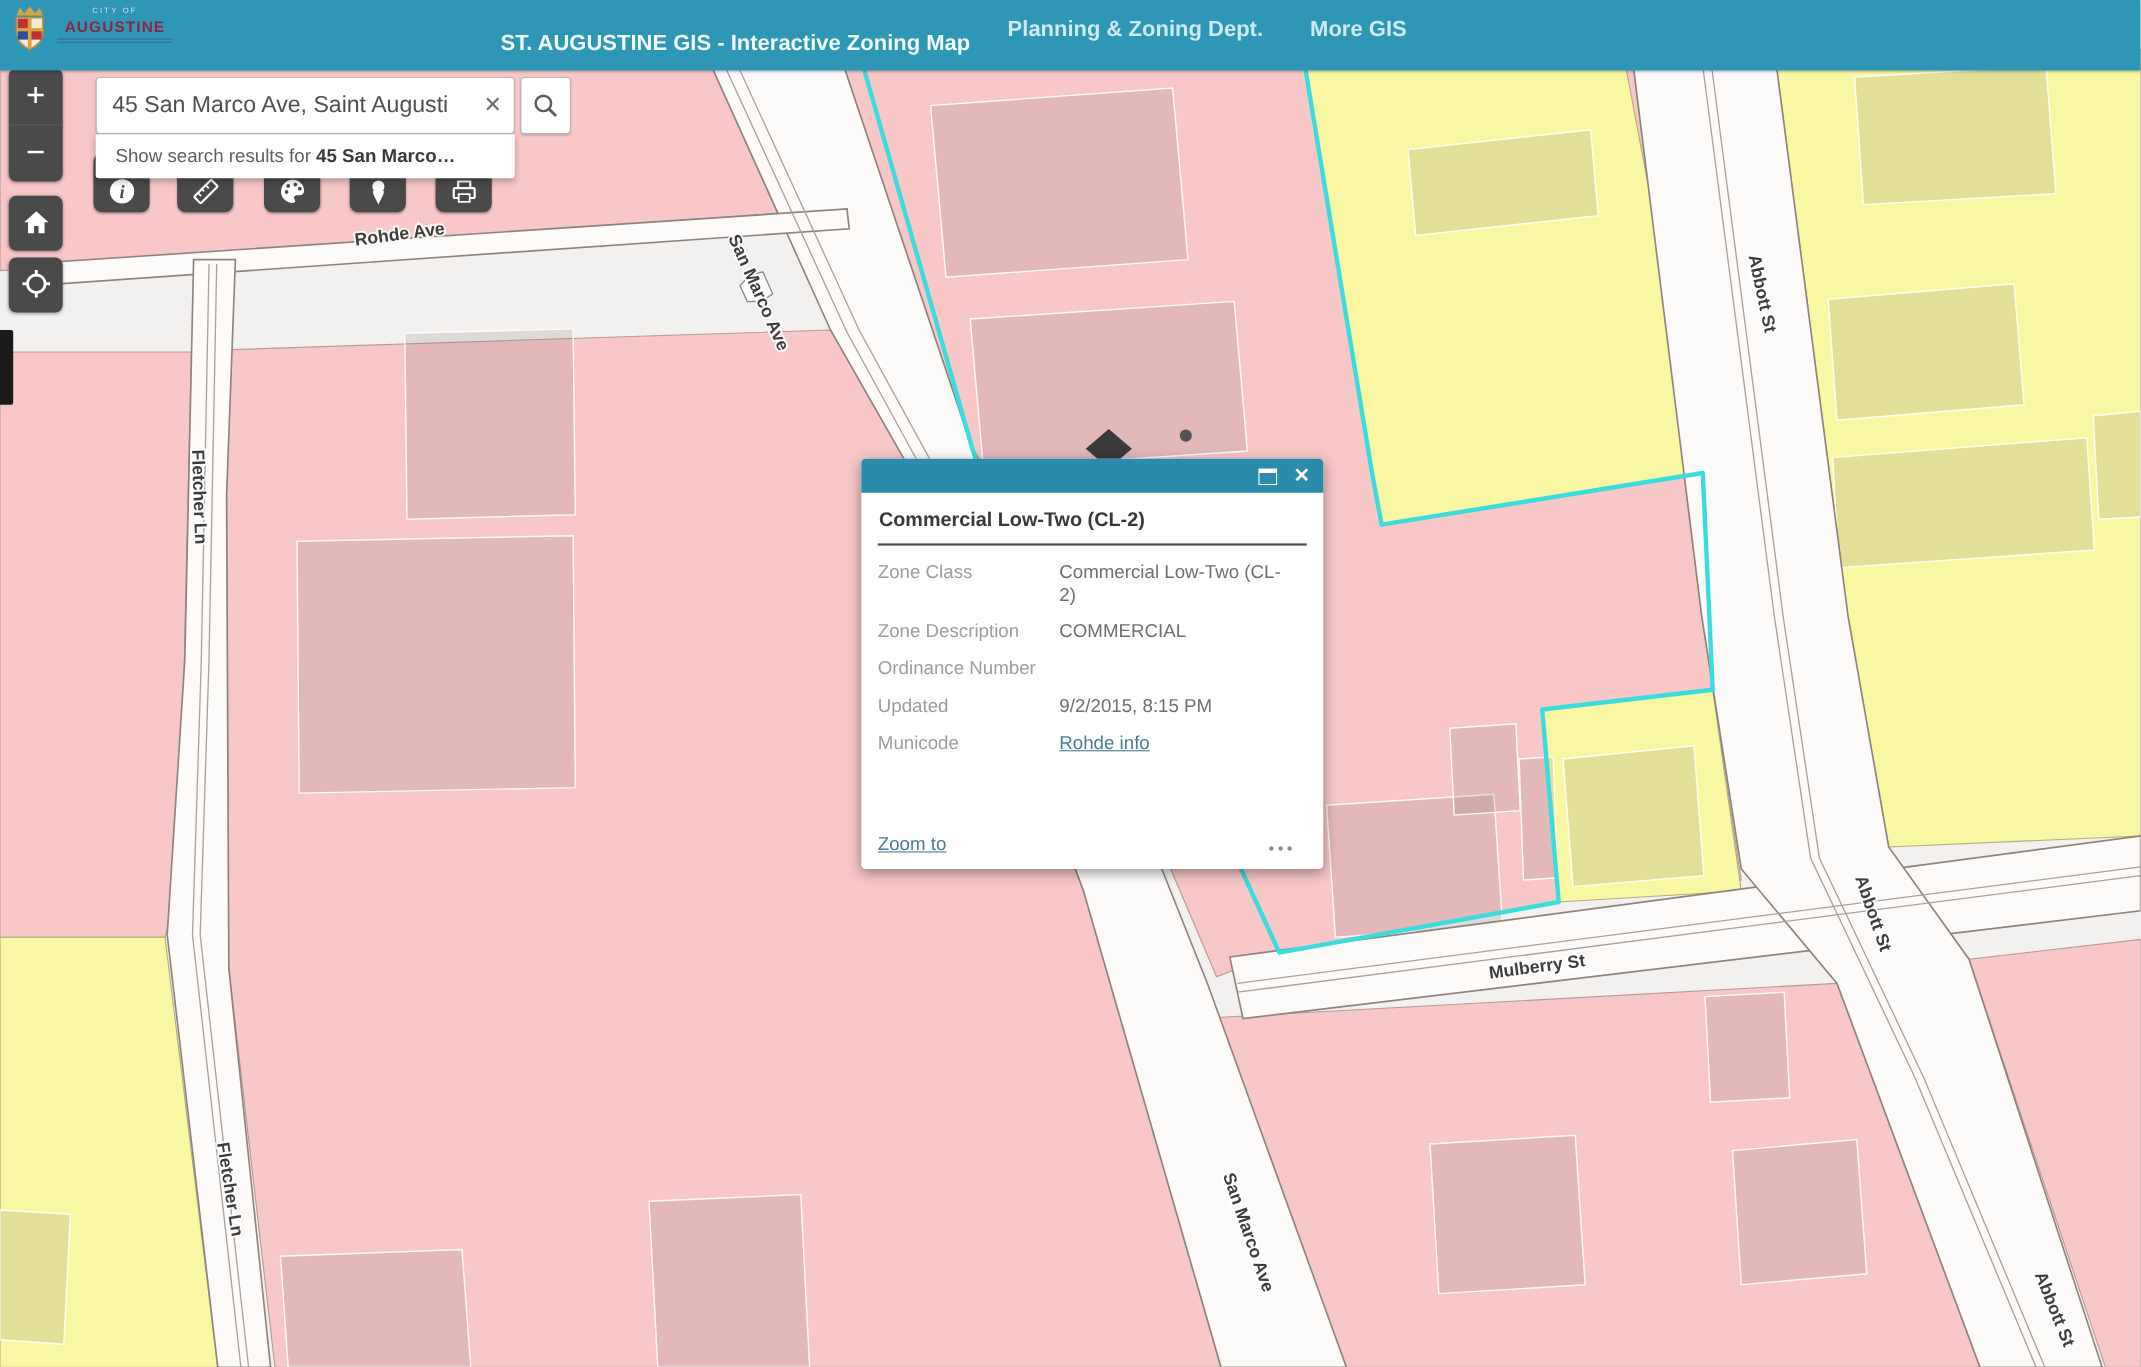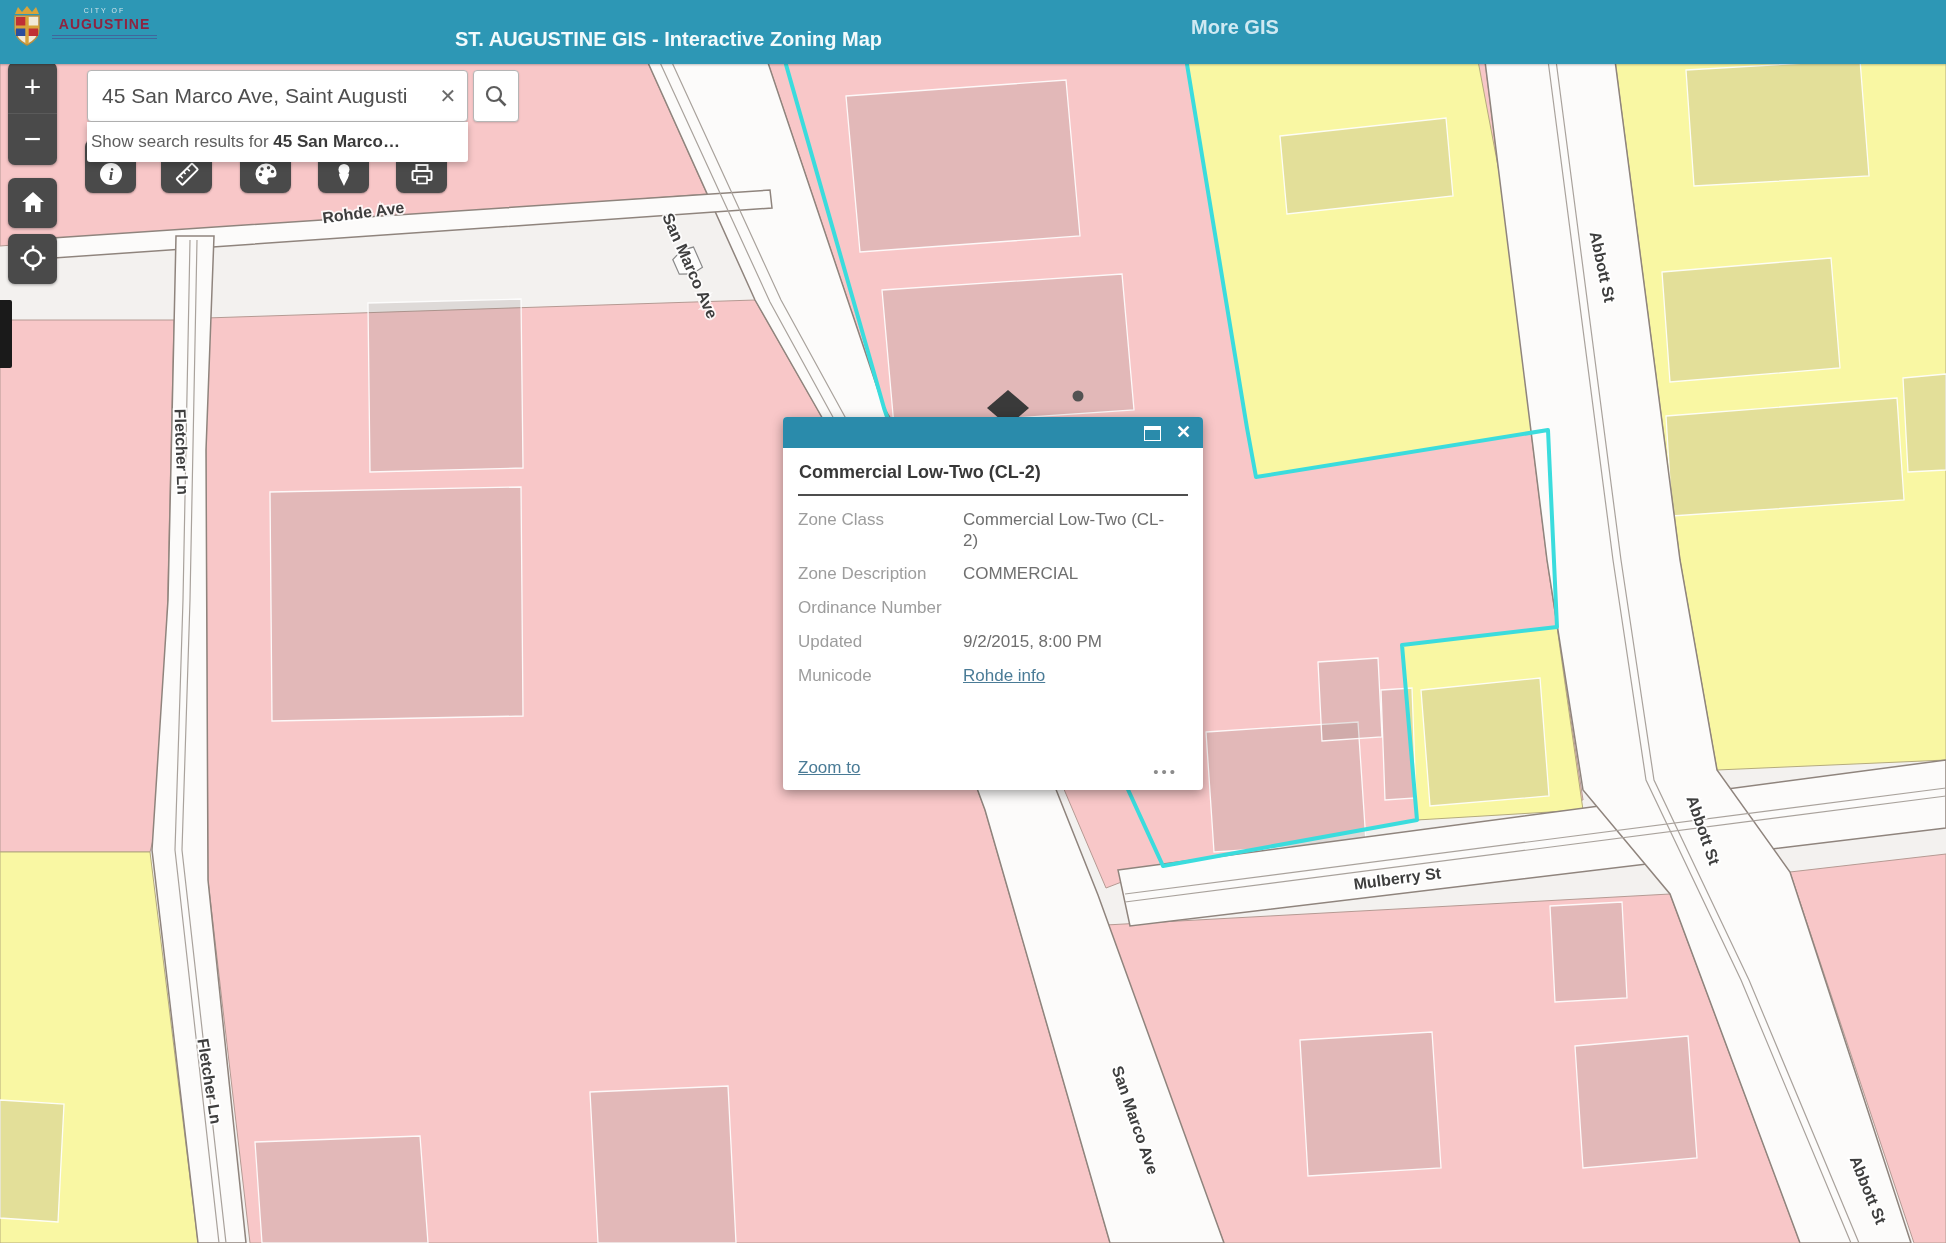--- a/index.html
+++ b/index.html
@@ -40,21 +40,21 @@
     background:#fff;border:1px solid #b5b5b5;border-radius:4px;box-sizing:border-box;
     font-family:"Liberation Sans",sans-serif;font-size:21px;color:#4f4f4f;
     padding:0 34px 0 14px;box-shadow:0 1px 2px rgba(0,0,0,.15);}
   .clear-x{position:absolute;left:434px;top:82px;width:28px;height:28px;z-index:51;
     font-size:20px;color:#6b6b6b;text-align:center;line-height:28px;cursor:pointer;}
   .search-btn{position:absolute;left:473px;top:70px;width:46px;height:52px;z-index:50;
     background:#fff;border:1px solid #b5b5b5;border-radius:4px;box-sizing:border-box;
     cursor:pointer;box-shadow:0 1px 2px rgba(0,0,0,.15);display:flex;align-items:center;justify-content:center;}
   .suggest{position:absolute;left:87px;top:122px;width:381px;height:40px;z-index:55;
     background:#fff;border-radius:0 0 3px 3px;box-shadow:0 3px 6px rgba(0,0,0,.25);
-    font-size:17px;color:#5e5e5e;line-height:40px;padding-left:4px;box-sizing:border-box;
+    font-size:17px;color:#5e5e5e;line-height:40px;padding-left:18px;box-sizing:border-box;
     white-space:nowrap;overflow:hidden;cursor:pointer;}
   .suggest b{color:#3a3a3a;}
   
   .tool{position:absolute;top:139px;width:51px;height:54px;background:#4a4a4a;border-radius:8px;
     z-index:15;cursor:pointer;display:flex;align-items:flex-end;justify-content:center;
     box-shadow:0 1px 2px rgba(0,0,0,.3);}
   .tool svg{margin-bottom:6px;}
   
   .popup{position:absolute;left:783px;top:417px;width:420px;height:373px;background:#fff;
     border-radius:4px;box-shadow:0 3px 12px rgba(0,0,0,.4);z-index:30;}
@@ -176,20 +176,21 @@
     <rect x="6" y="24" width="10" height="8" fill="#2b4d9c"></rect>
     <rect x="15.3" y="12" width="3.4" height="28" fill="#d8a33a"></rect>
     <rect x="6" y="21.5" width="23" height="3" fill="#d8a33a"></rect>
   </svg>
   <div class="logoblock">
     <div class="tiny">CITY OF</div>
     <div class="big">AUGUSTINE</div>
     <div class="rule"></div>
   </div>
   <div class="page-title">ST. AUGUSTINE GIS - Interactive Zoning Map</div>
+  <div class="nav-link nav-pz">Planning &amp; Zoning Dept.</div>
   <div class="nav-link nav-gis">More GIS</div>
 </div>
 
 <div class="ctl zoomctl">
   <div class="zbtn zi">+</div>
   <div class="zbtn">−</div>
 </div>
 <div class="ctl homebtn">
   <svg width="26" height="26" viewBox="0 0 26 26">
     <path d="M13 3 L24 13 H20.5 V23 H15 V16.5 H11 V23 H5.5 V13 H2 Z" fill="#fff"></path>
@@ -260,21 +261,21 @@
   <div class="popup-body">
     <div class="popup-title">Commercial Low-Two (CL-2)</div>
     <div class="rows">
       <div class="lb">Zone Class</div>
       <div class="vl">Commercial Low-Two (CL-2)</div>
       <div class="lb">Zone Description</div>
       <div class="vl">COMMERCIAL</div>
       <div class="lb">Ordinance Number</div>
       <div class="vl"></div>
       <div class="lb">Updated</div>
-      <div class="vl">9/2/2015, 8:00 PM</div>
+      <div class="vl">9/2/2015, 8:15 PM</div>
       <div class="lb">Municode</div>
       <div class="vl"><a class="plink">Rohde info</a></div>
     </div>
   </div>
   <div class="popup-foot">
     <a class="plink">Zoom to</a>
     <span class="dots">•••</span>
   </div>
 </div>
 

